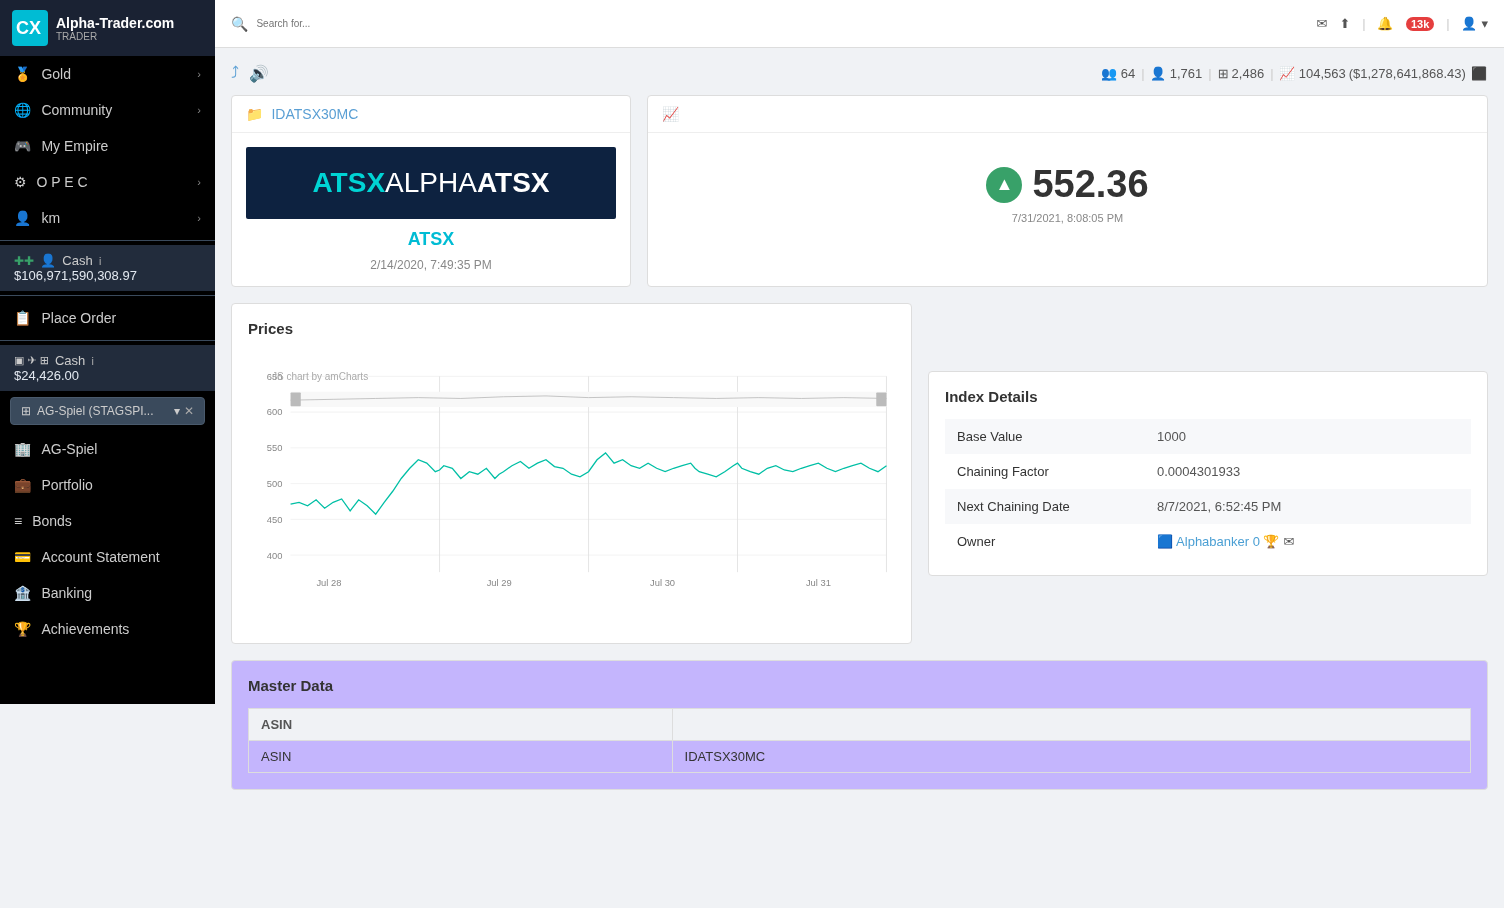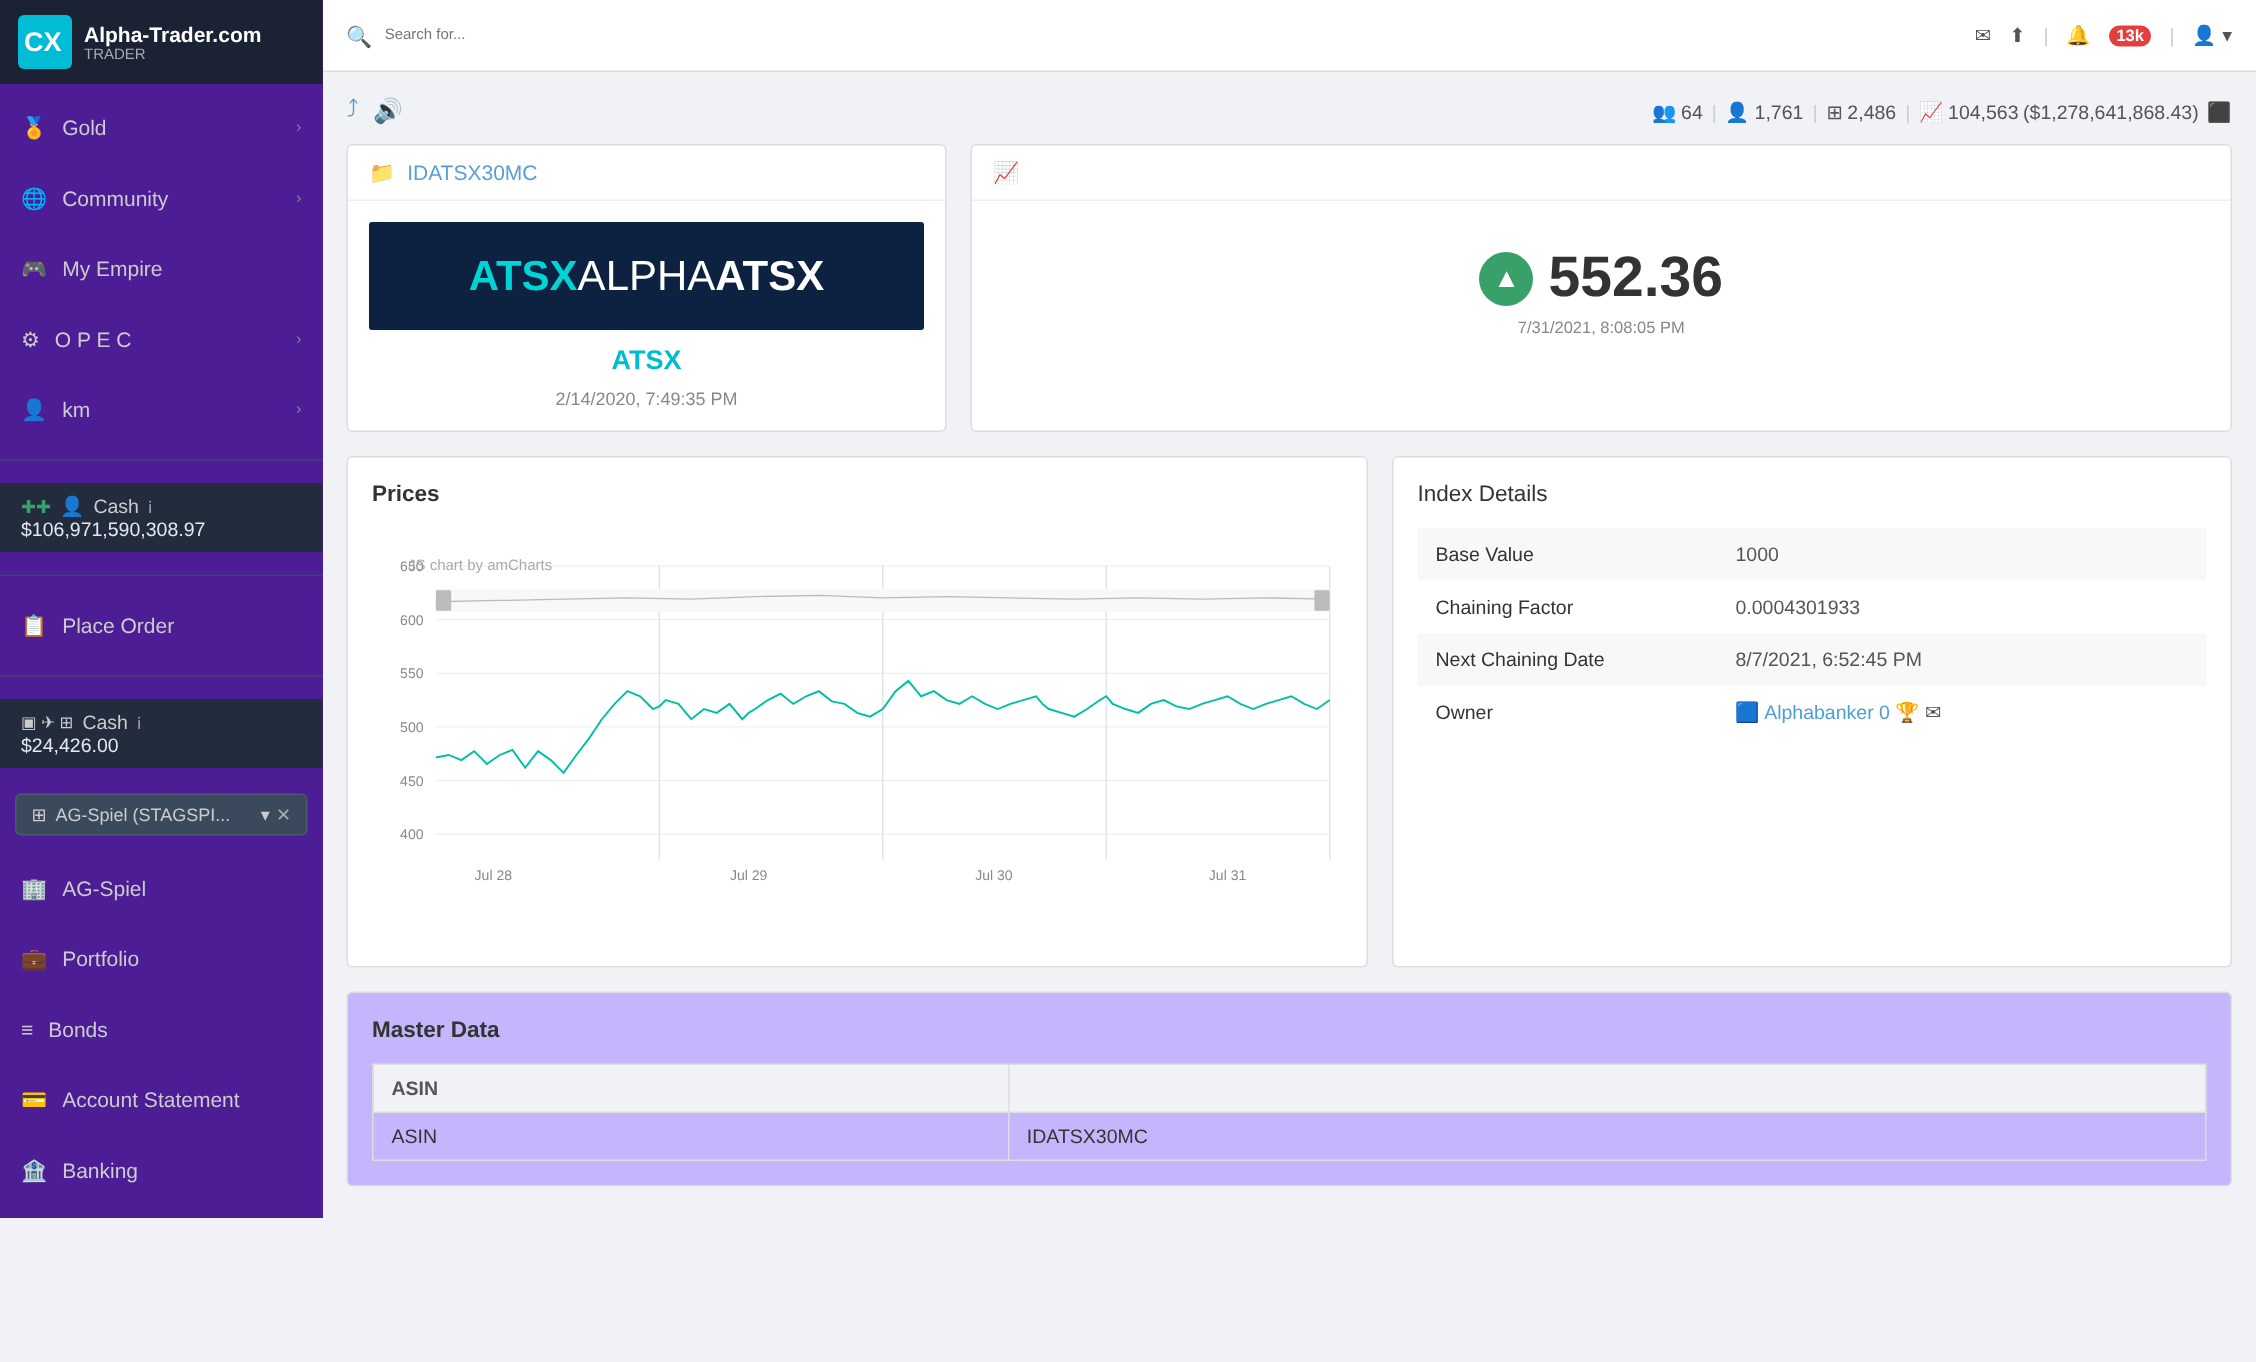--- a/index.html
+++ b/index.html
@@ -2,27 +2,26 @@
 <html><head>
   <meta charset="utf-8">
   <style>
     * { box-sizing: border-box; margin: 0; padding: 0; }
     body { font-family: 'Segoe UI', Arial, sans-serif; background: #f0f2f5; color: #333; display: flex; height: 908px; overflow: hidden; }
 
     
     #sidebar {
       width: 215px;
       min-width: 215px;
-      background: #4c1d95;
+      background: #000000;
       color: #ccc;
       display: flex;
       flex-direction: column;
-      height: 812px;
+      height: 704px;
       overflow-y: auto;
-      gap: 11px;
     }
     #sidebar-logo {
       display: flex;
       align-items: center;
       padding: 10px 12px;
       background: #1a2233;
       gap: 8px;
     }
     .logo-icon {
       width: 36px;
@@ -203,20 +202,21 @@
       font-size: 13px;
       color: #38a169;
       border-top: 1px solid #eee;
     }
 
     
     .section-row {
       display: flex;
       gap: 16px;
       margin-bottom: 16px;
+      align-items: center;
     }
     .chart-card {
       background: #fff;
       border: 1px solid #ddd;
       border-radius: 4px;
       flex: 1;
       padding: 16px;
     }
     .chart-title { font-size: 15px; font-weight: 600; color: #333; margin-bottom: 10px; }
     .chart-area {
@@ -233,21 +233,21 @@
 
     
     .details-card {
       background: #fff;
       border: 1px solid #ddd;
       border-radius: 4px;
       width: 560px;
       min-width: 420px;
       padding: 16px;
     }
-    .details-title { font-size: 15px; font-weight: 400; color: #333; margin-bottom: 14px; }
+    .details-title { font-size: 15px; font-weight: 700; color: #333; margin-bottom: 14px; }
     .details-table { width: 100%; border-collapse: collapse; }
     .details-table tr:nth-child(odd) { background: #f7f8fa; }
     .details-table td {
       padding: 10px 12px;
       font-size: 13px;
       color: #555;
     }
     .details-table td:first-child { color: #333; font-weight: 500; width: 200px; }
     .owner-link { color: #4a9fd4; text-decoration: none; }
 

